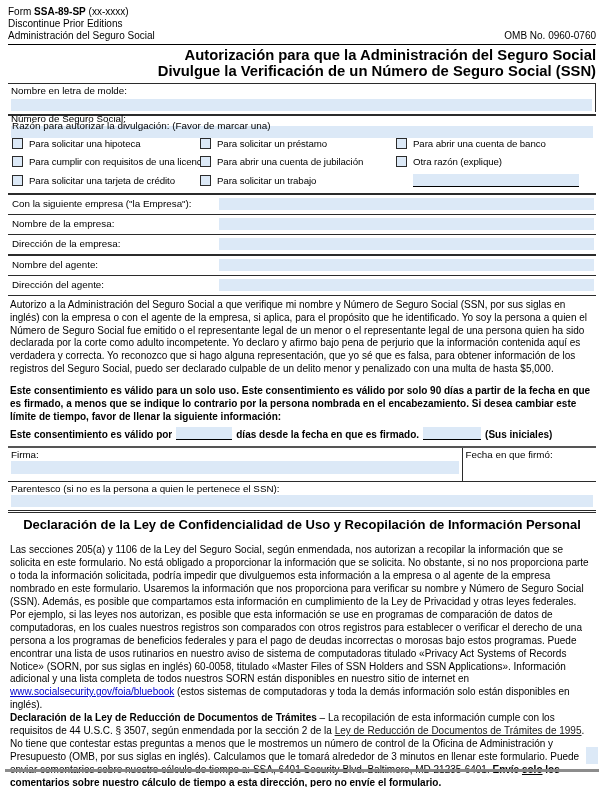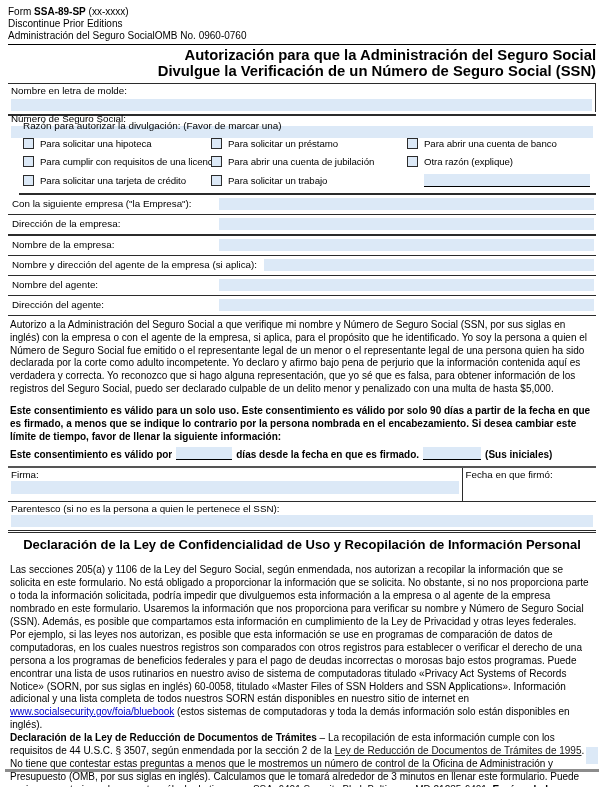--- a/index.html
+++ b/index.html
@@ -2,34 +2,34 @@
 <html><head>
 <meta charset="utf-8">
 <style>
   html,body{margin:0;padding:0;background:#fff;}
   .page{
     position:relative;width:604px;height:787px;box-sizing:border-box;
     padding:6px 8px 0 8px;background:#fff;color:#000;overflow:hidden;
     font-family:"Liberation Sans","DejaVu Sans",sans-serif;
   }
   
-  .hdr{display:flex;justify-content:flex-start;align-items:flex-end;font-size:10px;line-height:12.2px;}
+  .hdr{display:flex;justify-content:space-between;align-items:flex-end;font-size:10px;line-height:12.2px;}
   .hdr .left{white-space:nowrap;}
   .rule1{border-top:1.6px solid #000;margin-top:1px;}
   .title{text-align:right;font-weight:bold;font-size:14.8px;line-height:16.8px;margin:2px 0 3px 0;}
   
   .idtable{display:flex;border-top:1px solid #2b2b2b;border-bottom:2.5px solid #2b2b2b;height:30px;flex-direction:column;}
   .idcell{box-sizing:border-box;padding:1px 3px;}
   .idcell.c1{flex:0 0 34.5%;border-right:1px solid #2b2b2b;}
   .idcell.c2{flex:0 0 33%;border-right:1px solid #2b2b2b;}
   .idcell.c3{flex:1;}
   .lbl{font-size:9.8px;line-height:11.5px;white-space:nowrap;}
   .fill{background:#dce9f7;height:12px;margin-top:2px;}
   
-  .reason{padding:0 2px;border-bottom:2.5px solid #2b2b2b;padding-bottom:3px;margin-left:11px;}
+  .reason{padding:0 2px;border-bottom:2.5px solid #2b2b2b;padding-bottom:3px;}
   .prompt{font-size:9.9px;margin:4px 0 3px 2px;}
   .rgrid{display:grid;grid-template-columns:188px 196px 1fr;grid-auto-rows:18.5px;align-items:center;margin-left:2px;}
   .rcell{display:flex;align-items:center;overflow:visible;}
   .cb{width:11px;height:11px;box-sizing:border-box;border:1px solid #2b2b2b;background:#dce9f7;margin-right:6px;flex-shrink:0;}
   .cbl{font-size:9.7px;white-space:nowrap;letter-spacing:-0.1px;}
   .ufield{display:inline-block;background:#dce9f7;border-bottom:1px solid #000;height:12px;vertical-align:bottom;}
   .ufield.other{width:166px;margin-left:17px;}
   
   .crow{display:flex;align-items:center;height:19px;border-bottom:1px solid #2b2b2b;}
   .crow.thick{border-bottom:2.2px solid #2b2b2b;}
@@ -127,30 +127,26 @@
         <span class="ufield other"></span>
       </div>
     </div>
   </div>
 
   <div>
     <div class="crow">
       <span class="lbl">Con la siguiente empresa ("la Empresa"):</span>
       <span class="cfill"></span>
     </div>
-    <div class="crow thick">
-      <span class="lbl">Dirección de la empresa:</span>
-      <span class="cfill"></span>
-    </div>
     <div class="crow">
       <span class="lbl">Nombre de la empresa:</span>
       <span class="cfill"></span>
     </div>
-    <div class="crow">
-      <span class="lbl auto">Nombre y dirección del agente de la empresa (si aplica):</span>
+    <div class="crow thick">
+      <span class="lbl">Dirección de la empresa:</span>
       <span class="cfill"></span>
     </div>
     <div class="crow">
       <span class="lbl">Nombre del agente:</span>
       <span class="cfill"></span>
     </div>
     <div class="crow">
       <span class="lbl">Dirección del agente:</span>
       <span class="cfill"></span>
     </div>

